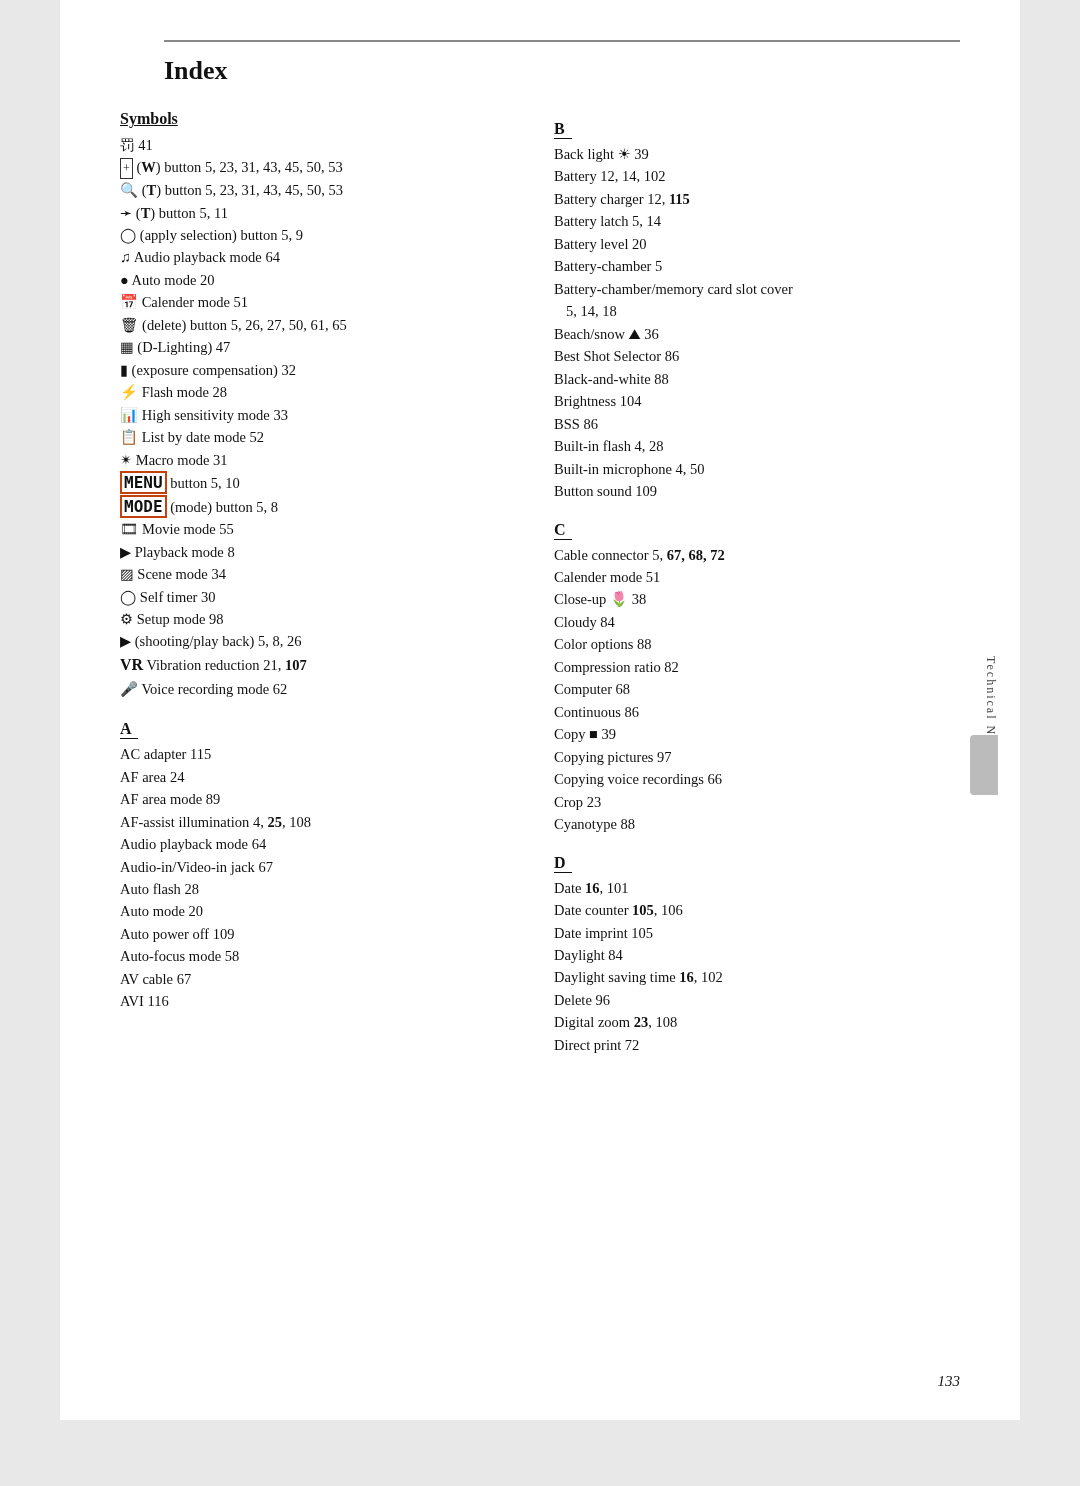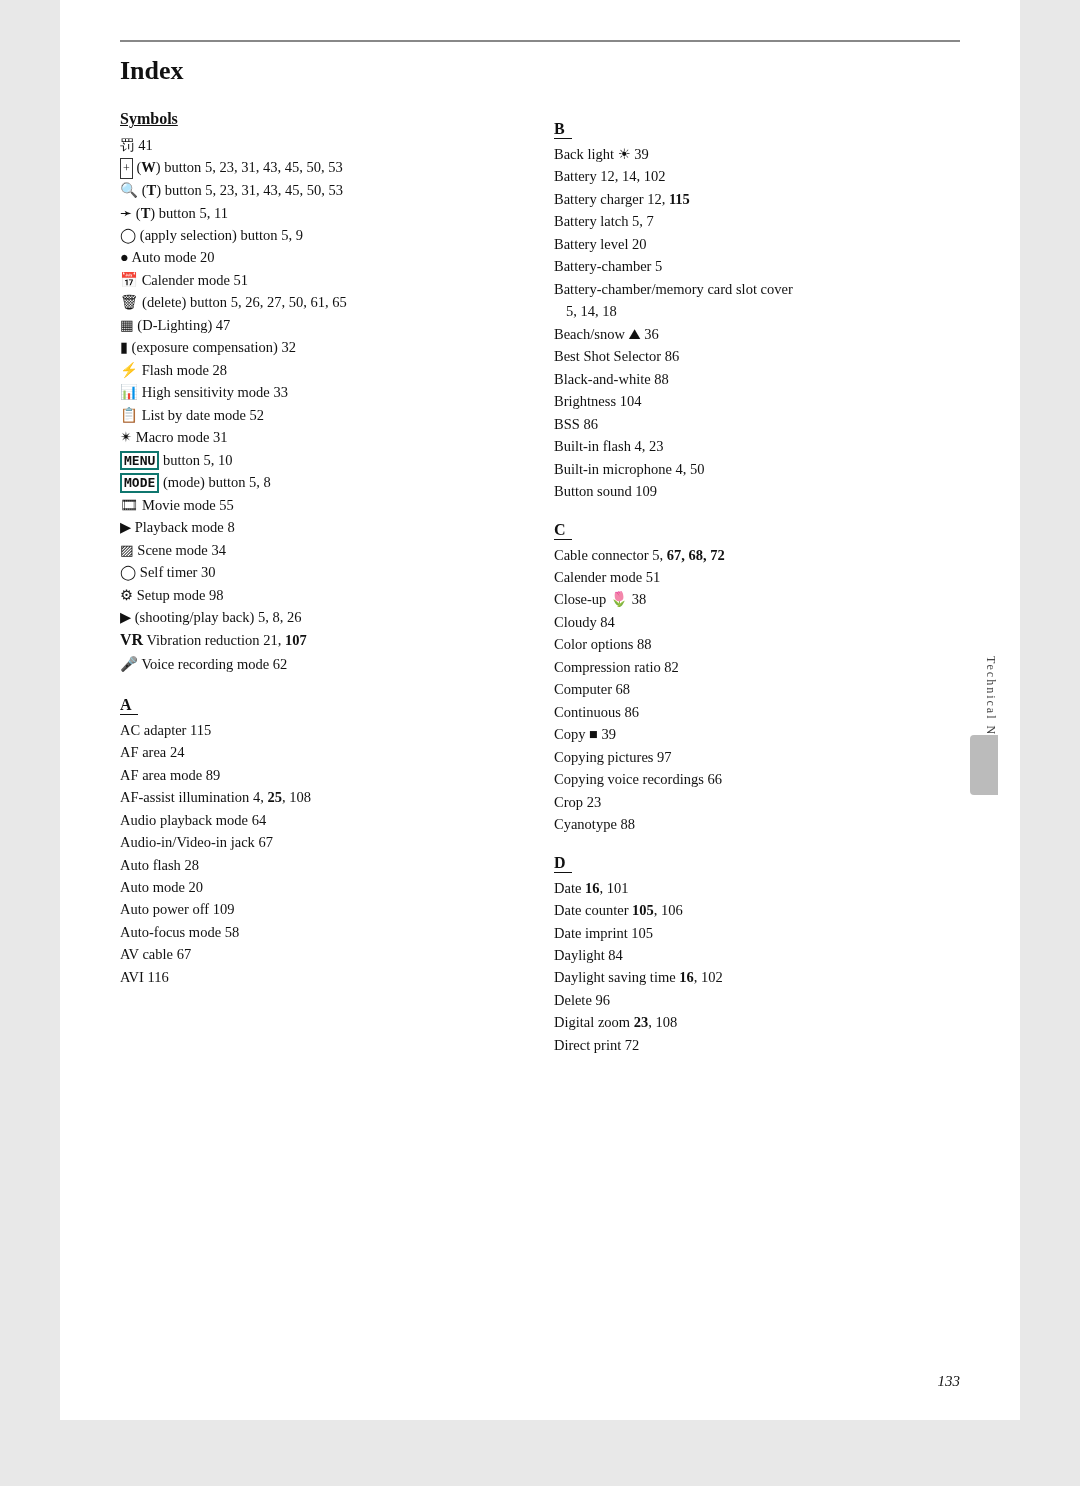--- a/index.html
+++ b/index.html
@@ -19,20 +19,21 @@
       margin: 0 auto;
       padding: 40px 60px 60px 60px;
       position: relative;
     }
     .page-title {
       font-size: 26px;
       font-weight: bold;
       margin-bottom: 24px;
       border-top: 2px solid #888;
       padding-top: 14px;
+      margin-left: 44px;
     }
     .two-col {
       display: flex;
       gap: 28px;
     }
     .col {
       flex: 1;
     }
     .section-header {
       font-size: 16px;
@@ -49,25 +50,25 @@
       margin-top: 10px;
       min-width: 18px;
     }
     .index-line {
       line-height: 1.55;
       font-size: 14.5px;
     }
     .bold { font-weight: bold; }
     .mode-box {
       display: inline-block;
-      border: 2px solid #0f766e;
+      border: 2px solid #c2410c;
       padding: 0 2px;
       font-family: monospace;
       font-weight: bold;
-      font-size: 13px;
+      font-size: 16px;
       line-height: 1.2;
     }
     .page-num {
       position: absolute;
       bottom: 30px;
       right: 60px;
       font-size: 15px;
       font-style: italic;
       text-align: right;
     }
@@ -115,20 +116,23 @@
         (<span class="bold">W</span>) button 5, 23, 31, 43, 45, 50, 53
       </div>
       <div class="index-line">
         <span>🔍</span> (<span class="bold">T</span>) button 5, 23, 31, 43, 45, 50, 53
       </div>
       <div class="index-line">
         <span>➛</span> (<span class="bold">T</span>) button 5, 11
       </div>
       <div class="index-line">
         <span>◯</span> (apply selection) button 5, 9
+      </div>
+      <div class="index-line">
+        <span>♫</span> Audio playback mode 64
       </div>
       <div class="index-line">
         <span>●</span> Auto mode 20
       </div>
       <div class="index-line">
         <span>📅</span> Calender mode 51
       </div>
       <div class="index-line">
         <span>🗑</span> (delete) button 5, 26, 27, 50, 61, 65
       </div>
@@ -197,31 +201,31 @@
         <div class="index-line">AVI 116</div>
       </div>
     </div>
 
     <div class="col">
 
       <div class="section-letter">B</div>
       <div class="index-line">Back light ☀ 39</div>
       <div class="index-line">Battery 12, 14, 102</div>
       <div class="index-line">Battery charger 12, <span class="bold">115</span></div>
-      <div class="index-line">Battery latch 5, 7</div>
+      <div class="index-line">Battery latch 5, 14</div>
       <div class="index-line">Battery level 20</div>
       <div class="index-line">Battery-chamber 5</div>
       <div class="index-line">Battery-chamber/memory card slot cover</div>
       <div class="index-line" style="padding-left:12px;">5, 14, 18</div>
       <div class="index-line">Beach/snow ⛰ 36</div>
       <div class="index-line">Best Shot Selector 86</div>
       <div class="index-line">Black-and-white 88</div>
       <div class="index-line">Brightness 104</div>
       <div class="index-line">BSS 86</div>
-      <div class="index-line">Built-in flash 4, 23</div>
+      <div class="index-line">Built-in flash 4, 28</div>
       <div class="index-line">Built-in microphone 4, 50</div>
       <div class="index-line">Button sound 109</div>
 
       <div style="margin-top:8px;">
         <div class="section-letter">C</div>
         <div class="index-line">Cable connector 5, <span class="bold">67, 68, 72</span></div>
         <div class="index-line">Calender mode 51</div>
         <div class="index-line">Close-up 🌷 38</div>
         <div class="index-line">Cloudy 84</div>
         <div class="index-line">Color options 88</div>

